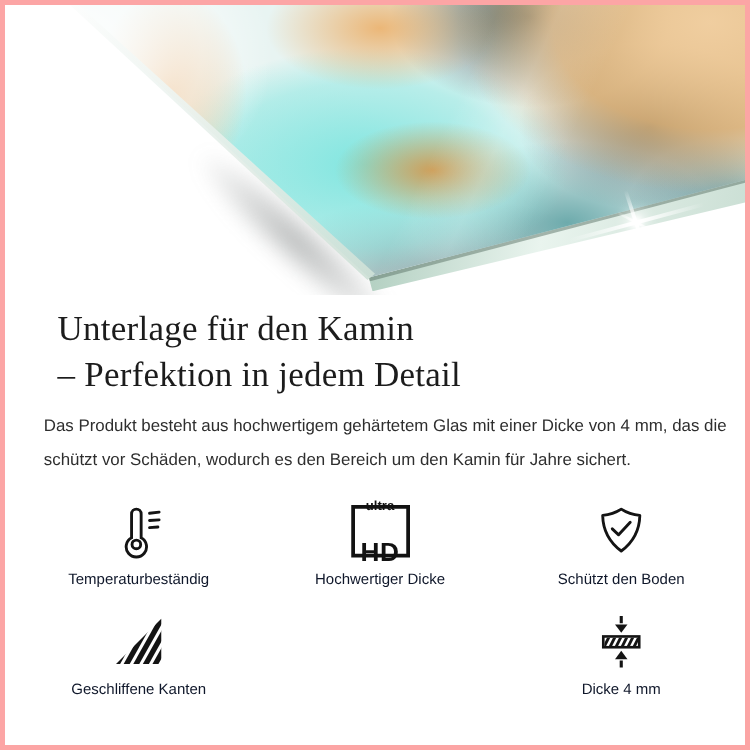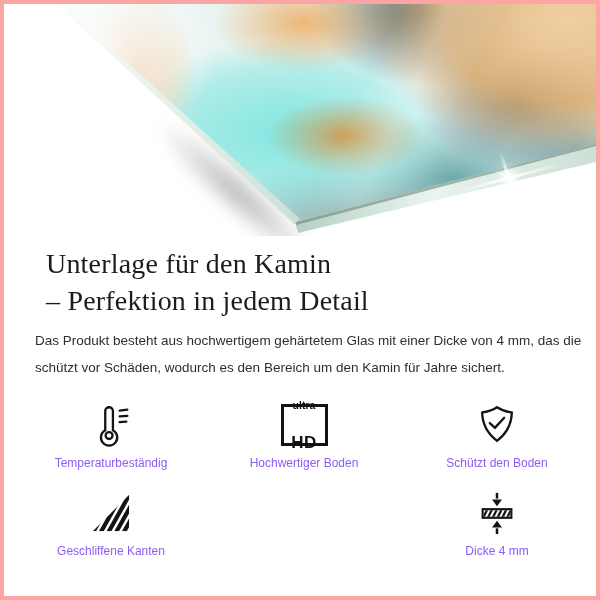--- a/index.html
+++ b/index.html
@@ -52,25 +52,25 @@
   .title span{display:block;}
   .body-text{position:absolute;left:31px;top:309px;font-size:13.5px;line-height:27.5px;color:#2e2e2e;}
   .body-text span{display:block;white-space:nowrap;}
 
   
   .features{position:absolute;left:0;top:396px;width:600px;}
   .frow{display:flex;padding:0 12px;justify-content:space-between;}
   .frow + .frow{margin-top:18px;}
   .fcell{width:190px;display:flex;flex-direction:column;align-items:center;}
   .ficon{height:50px;display:flex;align-items:center;justify-content:center;color:#141414;}
-  .flabel{margin-top:6px;font-size:12px;color:#8b5cf6;text-align:center;}
+  .flabel{margin-top:6px;font-size:12px;color:#0f172a;text-align:center;}
   .ultrahd{width:41px;height:36px;border:3px solid #121212;display:flex;flex-direction:column;
     align-items:center;justify-content:center;font-weight:bold;color:#121212;}
   .ultrahd .u-top{font-size:10.5px;line-height:11px;}
-  .ultrahd .u-bottom{font-size:17px;line-height:16px;letter-spacing:0.5px;margin-top:24px;}
+  .ultrahd .u-bottom{font-size:21px;line-height:16px;letter-spacing:0.5px;margin-top:24px;}
   svg{display:block;}
 </style>
 </head>
 <body>
 
 <div class="page">
 
   <div class="photo">
     <div class="glass-shadow"></div>
     <div class="glass-bevel"></div>
@@ -111,21 +111,21 @@
         <div class="flabel">Temperaturbeständig</div>
       </div>
 
       <div class="fcell">
         <div class="ficon">
           <div class="ultrahd">
             <span class="u-top">ultra</span>
             <span class="u-bottom">HD</span>
           </div>
         </div>
-        <div class="flabel">Hochwertiger Boden</div>
+        <div class="flabel">Hochwertiger Dicke</div>
       </div>
 
       <div class="fcell">
         <div class="ficon">
           <svg width="46" height="46" viewBox="0 0 48 48" fill="none" stroke="#141414" stroke-width="2.4" stroke-linecap="round" stroke-linejoin="round">
             <path d="M24,5.5 C28.5,8.5 33.5,10.3 39.5,10.8 C39.3,21.5 36,31.5 24,40.5 C12,31.5 8.7,21.5 8.5,10.8 C14.5,10.3 19.5,8.5 24,5.5 Z"></path>
             <path d="M16.5,22 L21.8,27 L31.5,16.5"></path>
           </svg>
         </div>
         <div class="flabel">Schützt den Boden</div>

